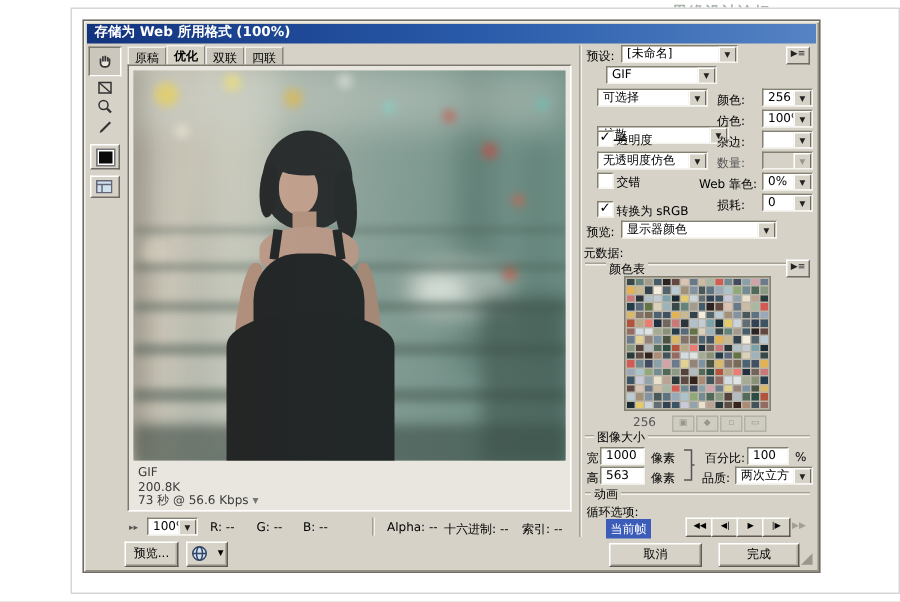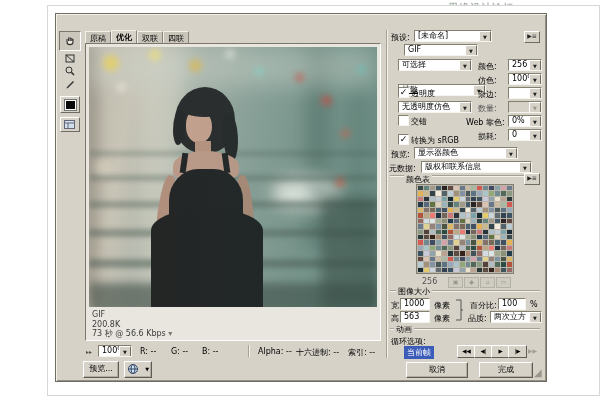--- a/index.html
+++ b/index.html
@@ -77,20 +77,23 @@
 
 <div class="abs wm">
   <span class="wm-cn">思缘设计论坛</span>
   <span class="wm-url">WWW.MISSYUAN.COM</span>
 </div>
 
 <div class="abs shot-frame"></div>
 
 <div class="abs dialog">
 
+  <div class="abs titlebar">
+    <span>存储为 Web 所用格式 (100%)</span>
+  </div>
 
   <div class="abs toolbtn tool-press" style="left:3px;top:17px;width:20px;height:18px;">
     <span class="abs" style="left:4px;top:3px;">
       <svg width="12" height="12" viewBox="0 0 12 12">
           <path d="M3,7 V4 M4.6,6 V2.5 M6.2,6 V2.2 M7.8,6 V3 M3,7 C3,10.5 9,10.5 9,7 V4" stroke="#333" stroke-width="1.1" fill="#eae6dc"></path>
         </svg>
     </span>
   </div>
   <div class="abs toolbtn tool-flat" style="left:3px;top:37px;width:20px;height:13px;">
     <span class="abs" style="left:4px;top:0;">
@@ -271,23 +274,20 @@
 
   <div class="check" style="left:342px;top:120px;"><span>✓</span></div>
   <span class="lbl" style="left:355px;top:121px;">转换为 sRGB</span>
 
   <span class="lbl" style="left:335px;top:135px;">预览:</span>
   <div class="combo" style="left:358px;top:133px;width:104px;">
     <span>显示器颜色</span><span class="arw">▼</span>
   </div>
 
   <span class="lbl" style="left:333px;top:149px;">元数据:</span>
-  <div class="combo" style="left:365px;top:147px;width:111px;">
-    <span>版权和联系信息</span><span class="arw">▼</span>
-  </div>
 
   <div class="etch" style="left:334px;top:161px;width:150px;"></div>
   <span class="lbl" style="left:348px;top:160px;background:#d6d2c8;padding:0 2px;">颜色表</span>
   <div class="menubtn" style="left:468px;top:159px;">▶≡</div>
   <div class="ctgrid">
       <div class="sw" style="background: rgb(56, 72, 72);"></div>
       <div class="sw" style="background: rgb(99, 131, 123);"></div>
       <div class="sw" style="background: rgb(163, 155, 139);"></div>
       <div class="sw" style="background: rgb(67, 91, 107);"></div>
       <div class="sw" style="background: rgb(43, 35, 35);"></div>

